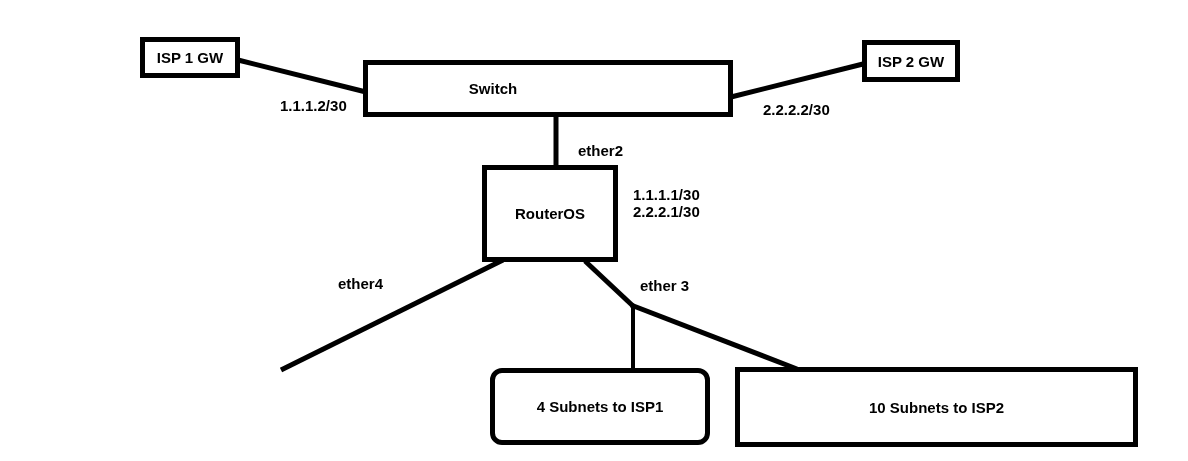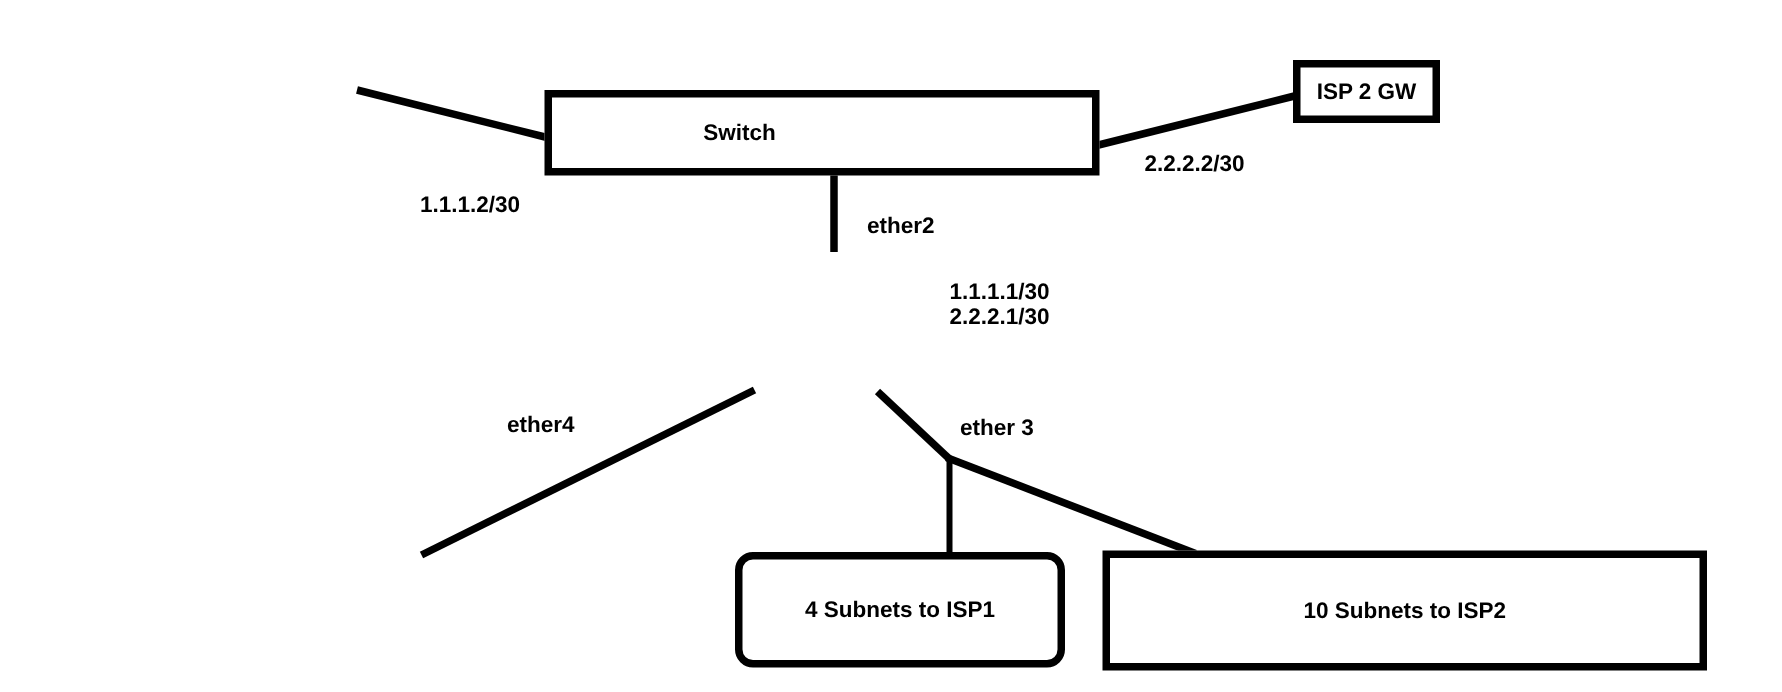--- a/index.html
+++ b/index.html
@@ -46,21 +46,21 @@
   
   .n-isp1   { left: 140px; top: 37px;  width: 100px; height: 41px; }
   .n-isp2   { left: 862px; top: 40px;  width: 98px;  height: 42px; }
   .n-switch { left: 363px; top: 60px;  width: 370px; height: 57px; }
   .n-switch .node-label { transform: translateX(-55px); }
   .n-router { left: 482px; top: 165px; width: 136px; height: 97px; }
   .n-b24    { left: 105px; top: 368px; width: 342px; height: 76px; }
   .n-b4     { left: 490px; top: 368px; width: 220px; height: 77px; border-radius: 12px; }
   .n-b10    { left: 735px; top: 367px; width: 403px; height: 80px; }
   
-  .l-ip1    { left: 280px; top: 97px; margin-top: 31px;  }
+  .l-ip1    { left: 280px; top: 97px;  }
   .l-ip2    { left: 763px; top: 101px; }
   .l-ether2 { left: 578px; top: 142px; }
   .l-rips   { left: 633px; top: 186px; }
   .l-ether4 { left: 338px; top: 275px; }
   .l-ether3 { left: 640px; top: 277px; }
 </style>
 </head>
 <body>
 
 <div id="canvas">
@@ -68,29 +68,35 @@
   <svg id="edges" viewBox="0 0 1188 461" xmlns="http://www.w3.org/2000/svg">
     <line x1="238" y1="60" x2="366" y2="92" stroke="#000000" stroke-width="5"></line>
     <line x1="863" y1="64" x2="731" y2="97" stroke="#000000" stroke-width="5"></line>
     <line x1="556" y1="115" x2="556" y2="168" stroke="#000000" stroke-width="5"></line>
     <line x1="503" y1="260" x2="281" y2="370" stroke="#000000" stroke-width="5"></line>
     <line x1="585" y1="261" x2="633" y2="306" stroke="#000000" stroke-width="5"></line>
     <line x1="633" y1="304" x2="633" y2="370" stroke="#000000" stroke-width="4"></line>
     <line x1="631" y1="305" x2="797" y2="369" stroke="#000000" stroke-width="5"></line>
   </svg>
 
+  <div class="node n-isp1">
+    <span class="node-label">ISP 1 GW</span>
+  </div>
 
   <div class="node n-isp2">
     <span class="node-label">ISP 2 GW</span>
   </div>
 
   <div class="node n-switch">
     <span class="node-label">Switch</span>
   </div>
 
+  <div class="node n-router">
+    <span class="node-label">RouterOS</span>
+  </div>
 
 
   <div class="node n-b4">
     <span class="node-label">4 Subnets to ISP1</span>
   </div>
 
   <div class="node n-b10">
     <span class="node-label">10 Subnets to ISP2</span>
   </div>
 

